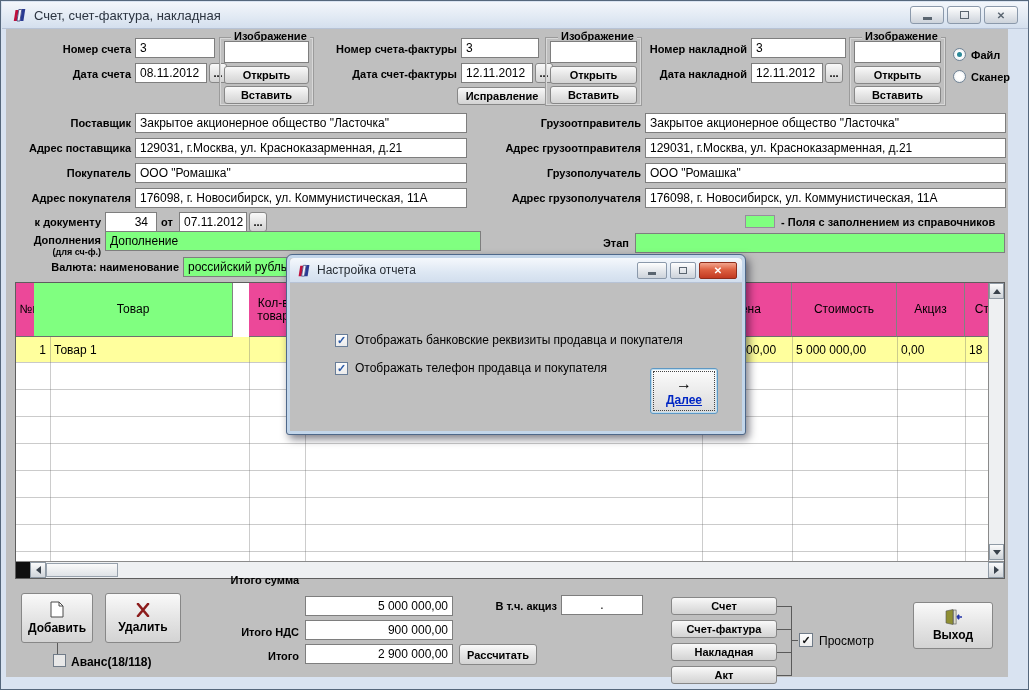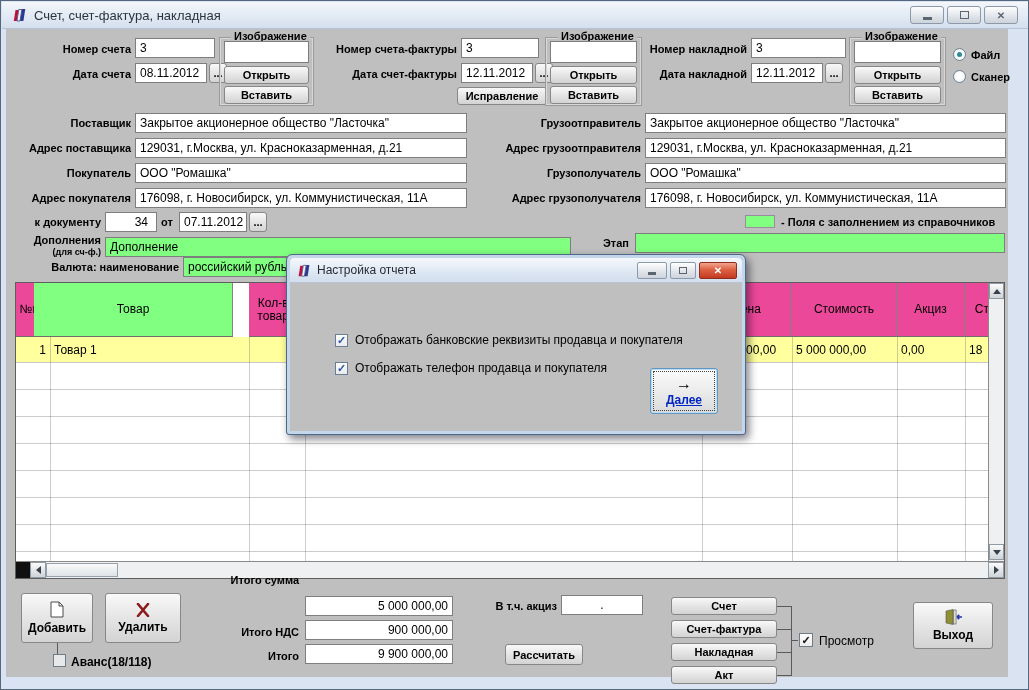--- a/index.html
+++ b/index.html
@@ -163,21 +163,21 @@
   <div class="lbl" style="left:6px;top:211px;width:94px;">к документу</div>
   <div class="field totfield" style="left:104px;top:211px;width:52px;padding-right:8px;">34</div>
   <div class="lbl" style="left:158px;top:211px;width:16px;text-align:center;">от</div>
   <div class="field" style="left:178px;top:211px;width:68px;">07.11.2012</div>
   <div class="btn" style="left:248px;top:211px;width:18px;height:20px;">...</div>
   <div class="swatch" style="left:744px;top:214px;"></div>
   <div class="lbl" style="left:780px;top:211px;width:226px;text-align:left;">- Поля с заполнением из справочников</div>
 
   <div class="lbl" style="left:6px;top:229px;width:94px;">Дополнения</div>
   <div class="lbl" style="left:6px;top:241px;width:94px;font-size:9px;">(для сч-ф.)</div>
-  <div class="field green" style="left:104px;top:236px;width:466px;">Дополнение</div>
+  <div class="field green" style="left:104px;top:230px;width:376px;">Дополнение</div>
   <div class="lbl" style="left:584px;top:232px;width:44px;">Этап</div>
   <div class="field green" style="left:634px;top:232px;width:370px;"></div>
 
   <div class="lbl" style="left:6px;top:256px;width:172px;">Валюта: наименование</div>
   <div class="field green" style="left:182px;top:256px;width:120px;">российский рубль</div>
 
   <div class="grid">
     <div class="th" style="left:0;width:34px;">№пп</div>
     <div class="th greenhdr" style="left:18px;width:199px;">Товар</div>
     <div class="th" style="left:233px;width:56px;">Кол-во товара</div>
@@ -246,22 +246,22 @@
   </div>
   <div class="line" style="left:56px;top:642px;width:1px;height:11px;"></div>
   <div class="cb black" style="left:52px;top:653px;background:#e8e8e8;"></div>
   <div class="lbl" style="left:70px;top:651px;width:120px;text-align:left;font-size:12px;">Аванс(18/118)</div>
 
   <div class="lbl" style="left:160px;top:569px;width:138px;">Итого сумма</div>
   <div class="field totfield" style="left:304px;top:595px;width:148px;">5 000 000,00</div>
   <div class="lbl" style="left:160px;top:621px;width:138px;">Итого НДС</div>
   <div class="field totfield" style="left:304px;top:619px;width:148px;">900 000,00</div>
   <div class="lbl" style="left:160px;top:645px;width:138px;">Итого</div>
-  <div class="field totfield" style="left:304px;top:643px;width:148px;">9 900 000,00</div>
-  <div class="btn" style="left:458px;top:643px;width:78px;height:21px;margin-left:46px;">Рассчитать</div>
+  <div class="field totfield" style="left:304px;top:643px;width:148px;">2 900 000,00</div>
+  <div class="btn" style="left:458px;top:643px;width:78px;height:21px;">Рассчитать</div>
 
   <div class="lbl" style="left:468px;top:595px;width:88px;">В т.ч. акциз</div>
   <div class="field" style="left:560px;top:594px;width:82px;text-align:center;">.</div>
 
   <div class="btn" style="left:670px;top:596px;width:106px;height:18px;">Счет</div>
   <div class="btn" style="left:670px;top:619px;width:106px;height:18px;">Счет-фактура</div>
   <div class="btn" style="left:670px;top:642px;width:106px;height:18px;">Накладная</div>
   <div class="btn" style="left:670px;top:665px;width:106px;height:18px;">Акт</div>
 
   <div class="line" style="left:776px;top:605px;width:14px;height:1px;"></div>

